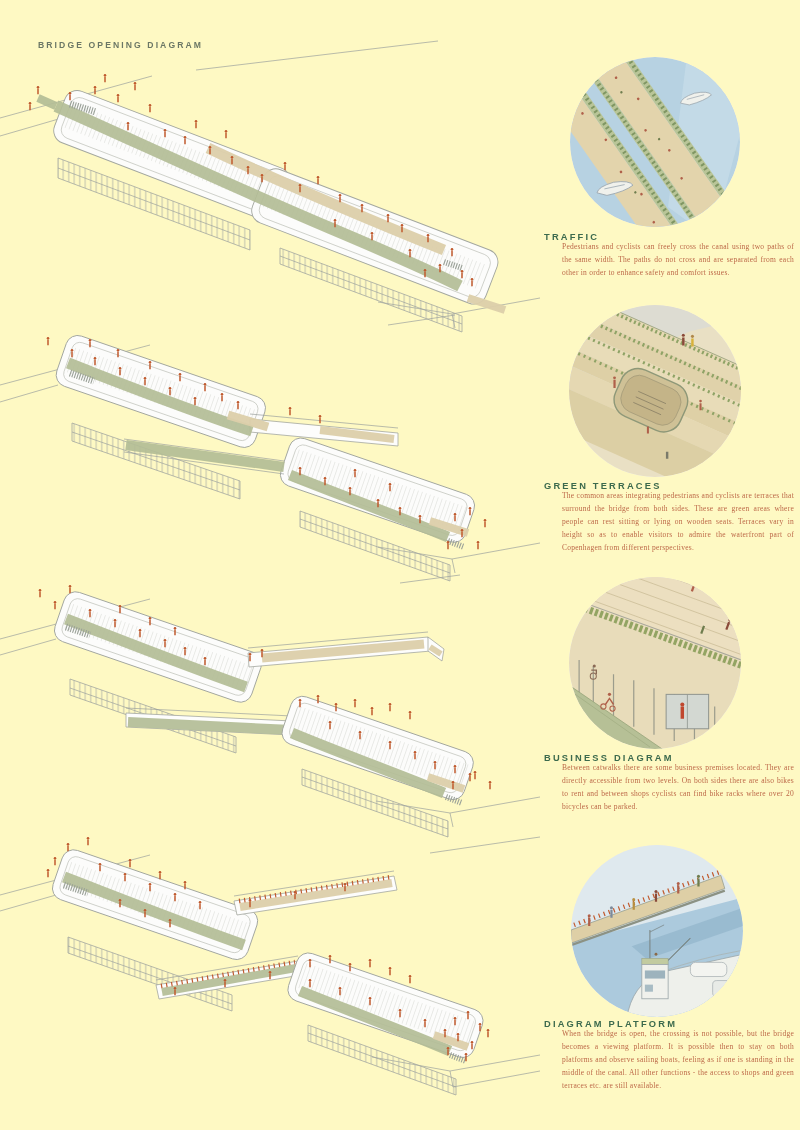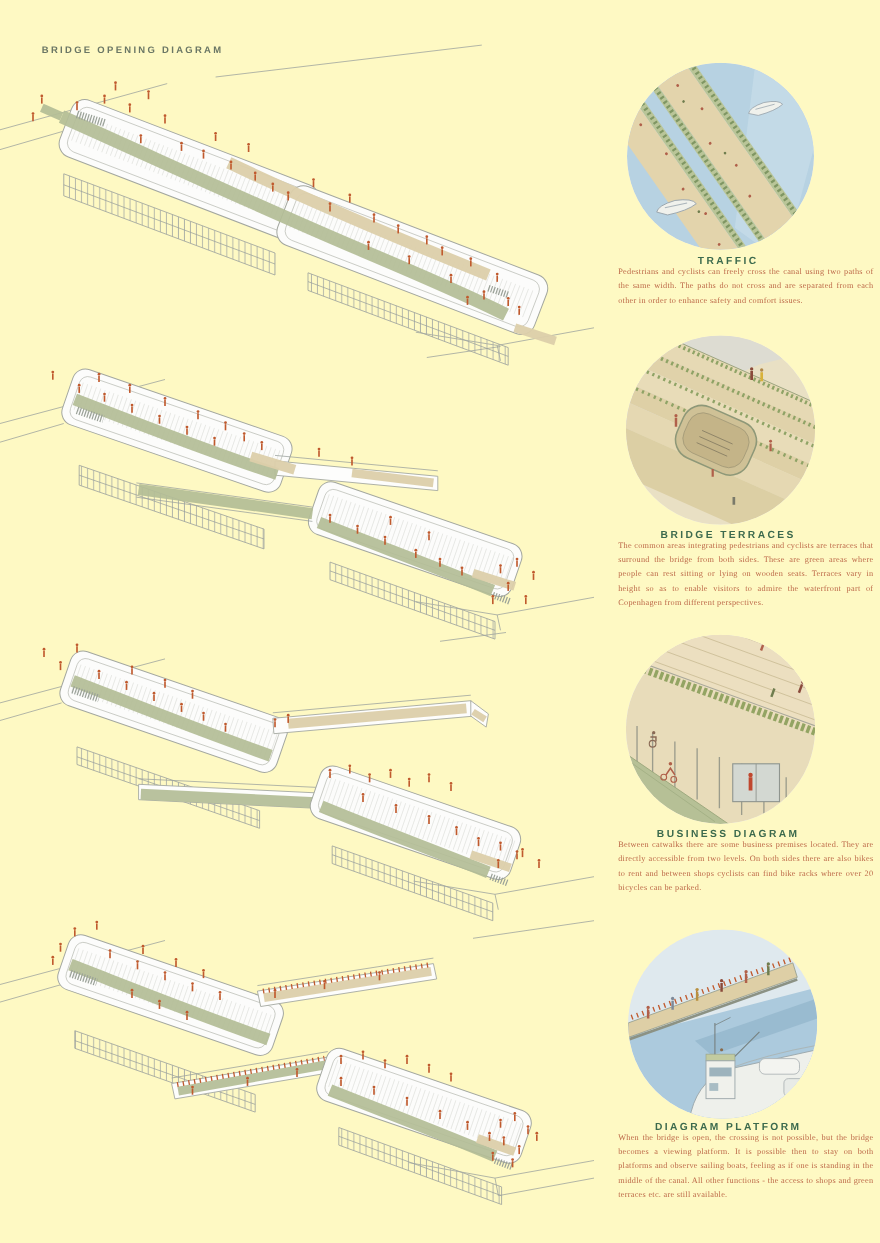--- a/index.html
+++ b/index.html
@@ -1,21 +1,21 @@
 <!DOCTYPE html>
 <html><head>
 <meta charset="utf-8">
 <style>
   html,body{margin:0;padding:0;background:#ffffff;}
   .board{position:relative;width:800px;height:1130px;background:#fef9c3;overflow:hidden;font-family:"Liberation Sans",sans-serif;}
   .title{position:absolute;left:38px;top:40px;font-size:8.6px;font-weight:bold;letter-spacing:2.1px;color:#6b7765;}
   .stage{position:absolute;left:0;}
   .circle{position:absolute;border-radius:50%;overflow:hidden;box-shadow:0 0 0 1px #eceae2 inset;}
   .circle svg{display:block;}
-  .sec-heading{position:absolute;left:544px;width:236px;text-align:center;font-size:9.3px;font-weight:bold;letter-spacing:2.2px;color:#3c6a4d;}
+  .sec-heading{position:absolute;left:544px;width:236px;font-size:9.3px;font-weight:bold;letter-spacing:2.2px;color:#3c6a4d;}
   .sec-body{position:absolute;left:562px;width:232px;text-align:justify;font-size:7.5px;line-height:13px;letter-spacing:0.25px;color:#bc6747;font-family:Liberation Serif, serif;}
   svg{overflow:visible;}
   .ln{stroke:#9ba19e;stroke-width:0.7;fill:none;}
   .deck{fill:#fcfcfb;stroke:#a3a79f;stroke-width:0.9;}
   .rail{fill:none;stroke:#b8bbb2;stroke-width:0.6;}
   .slats{stroke:#b9bcb2;stroke-width:26;fill:none;stroke-dasharray:0.8 3.4;opacity:0.32;}
   .fac{stroke:#a3a79f;stroke-width:0.8;}
   .green{stroke:#b3bd96;fill:none;opacity:0.92;}
   .tan{stroke:#dccfaa;fill:none;opacity:0.95;}
   .stair{stroke:#9aa198;fill:none;stroke-dasharray:1.1 1.4;}
@@ -569,21 +569,21 @@
           <path d="M78,86 L92,79" stroke="#77817f" stroke-width="0.7" fill="none"></path>
           <circle cx="84" cy="108" r="1.4" fill="#8a6a4a"></circle>
         </g>
       </g>
     </svg>
   </div>
 
   <div class="sec-heading" style="top:232px">TRAFFIC</div>
   <p class="sec-body" style="top:240px;margin:0">Pedestrians and cyclists can freely cross the canal using two paths of the same width. The paths do not cross and are separated from each other in order to enhance safety and comfort issues.</p>
 
-  <div class="sec-heading" style="top:481px">BRIDGE TERRACES</div>
+  <div class="sec-heading" style="top:481px">GREEN TERRACES</div>
   <p class="sec-body" style="top:489px;margin:0">The common areas integrating pedestrians and cyclists are terraces that surround the bridge from both sides. These are green areas where people can rest sitting or lying on wooden seats. Terraces vary in height so as to enable visitors to admire the waterfront part of Copenhagen from different perspectives.</p>
 
   <div class="sec-heading" style="top:753px">BUSINESS DIAGRAM</div>
   <p class="sec-body" style="top:761px;margin:0">Between catwalks there are some business premises located. They are directly accessible from two levels. On both sides there are also bikes to rent and between shops cyclists can find bike racks where over 20 bicycles can be parked.</p>
 
   <div class="sec-heading" style="top:1019px">DIAGRAM PLATFORM</div>
   <p class="sec-body" style="top:1027px;margin:0">When the bridge is open, the crossing is not possible, but the bridge becomes a viewing platform. It is possible then to stay on both platforms and observe sailing boats, feeling as if one is standing in the middle of the canal.  All other functions - the access to shops and green terraces etc. are still available.</p>
 
 </div>
 

